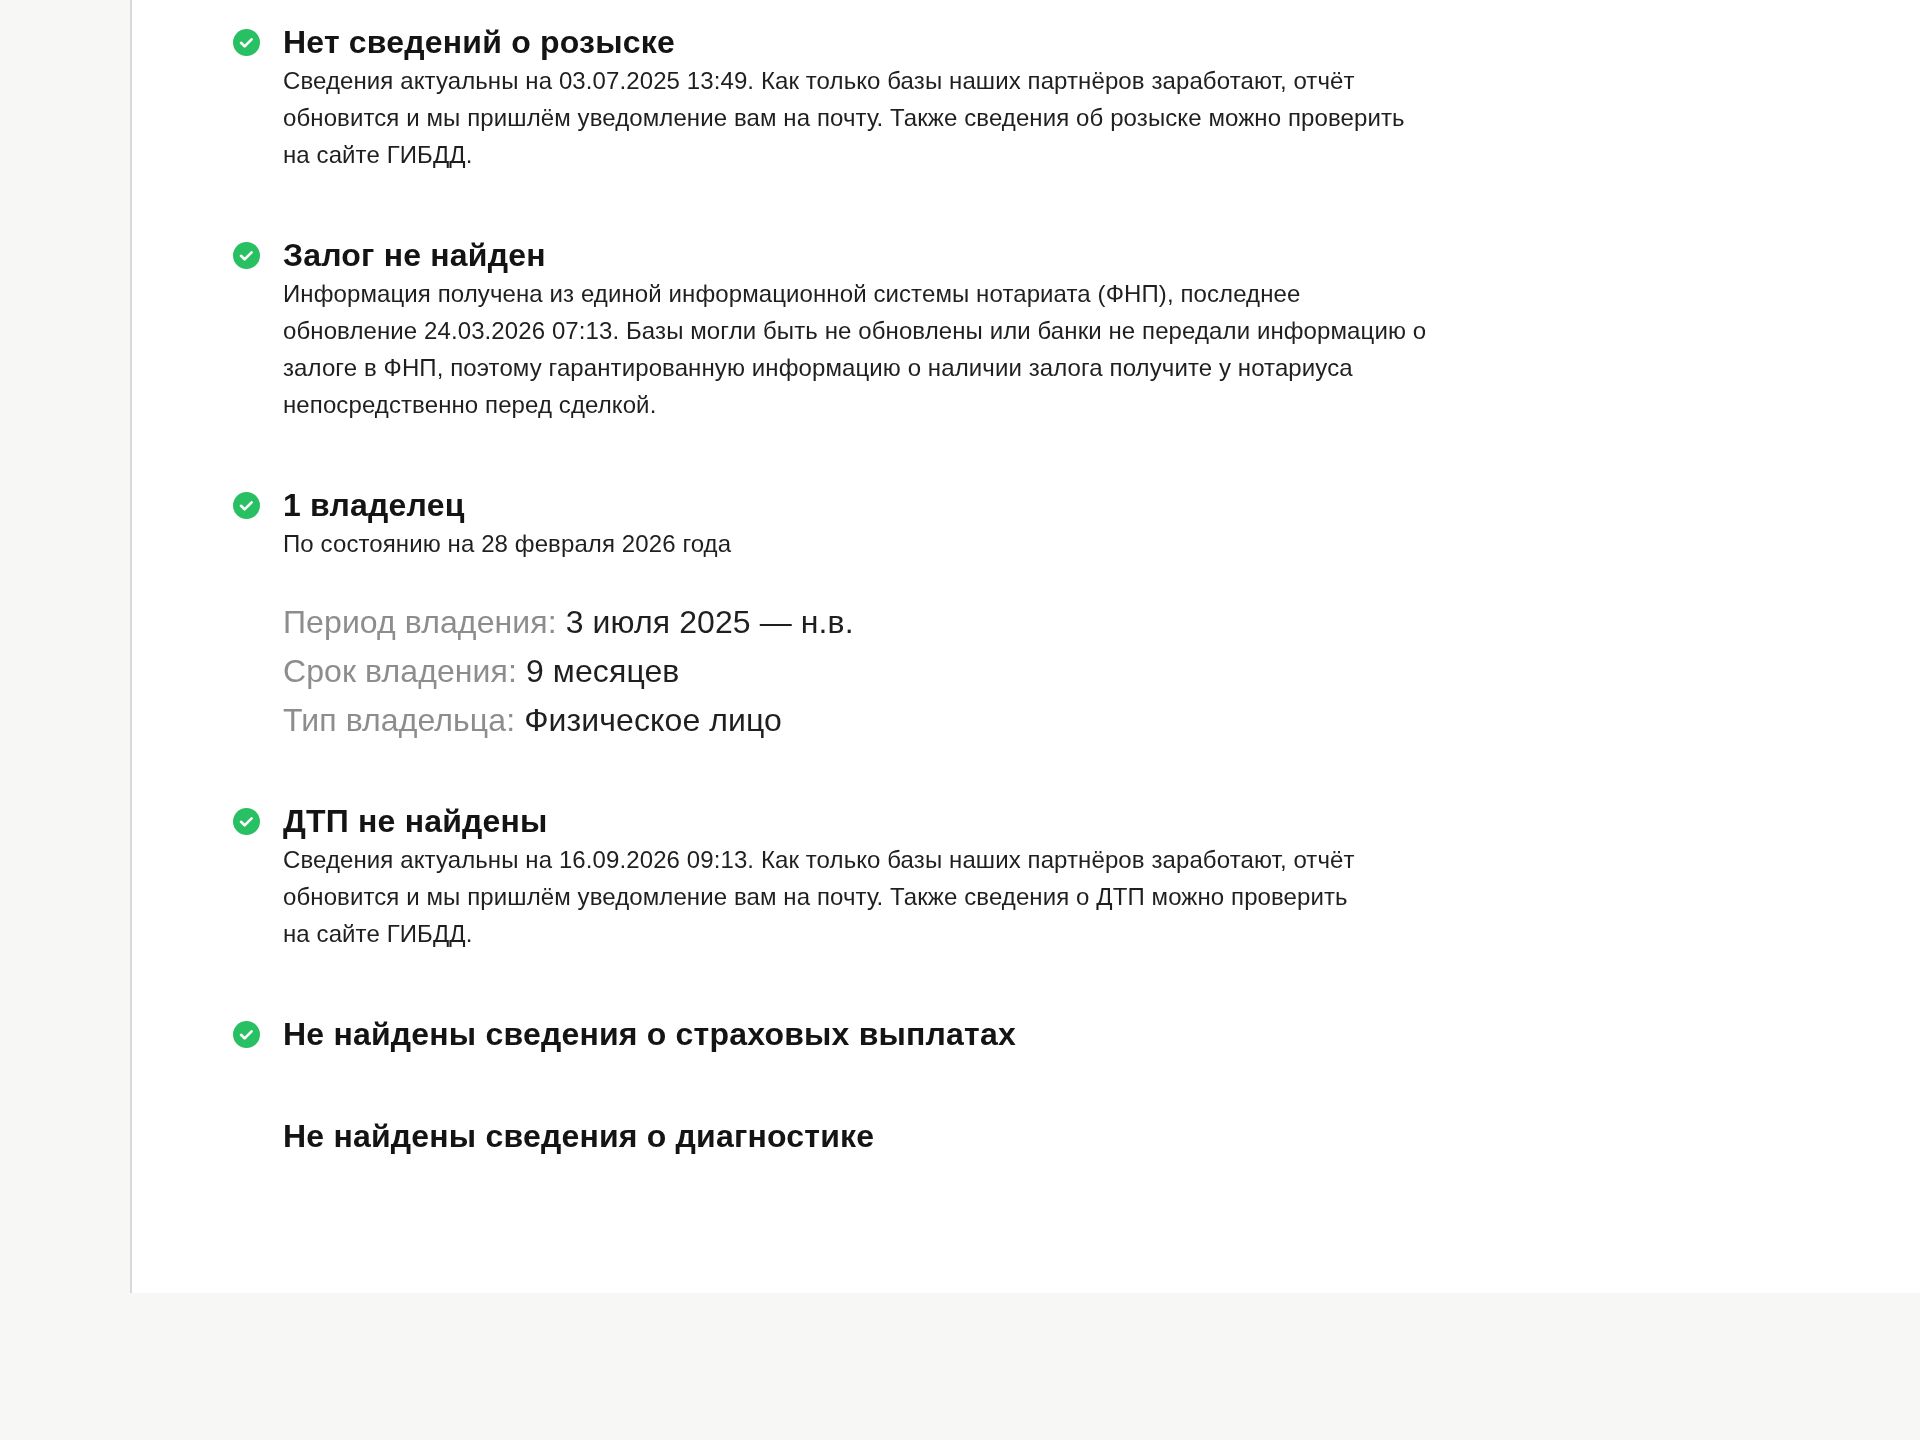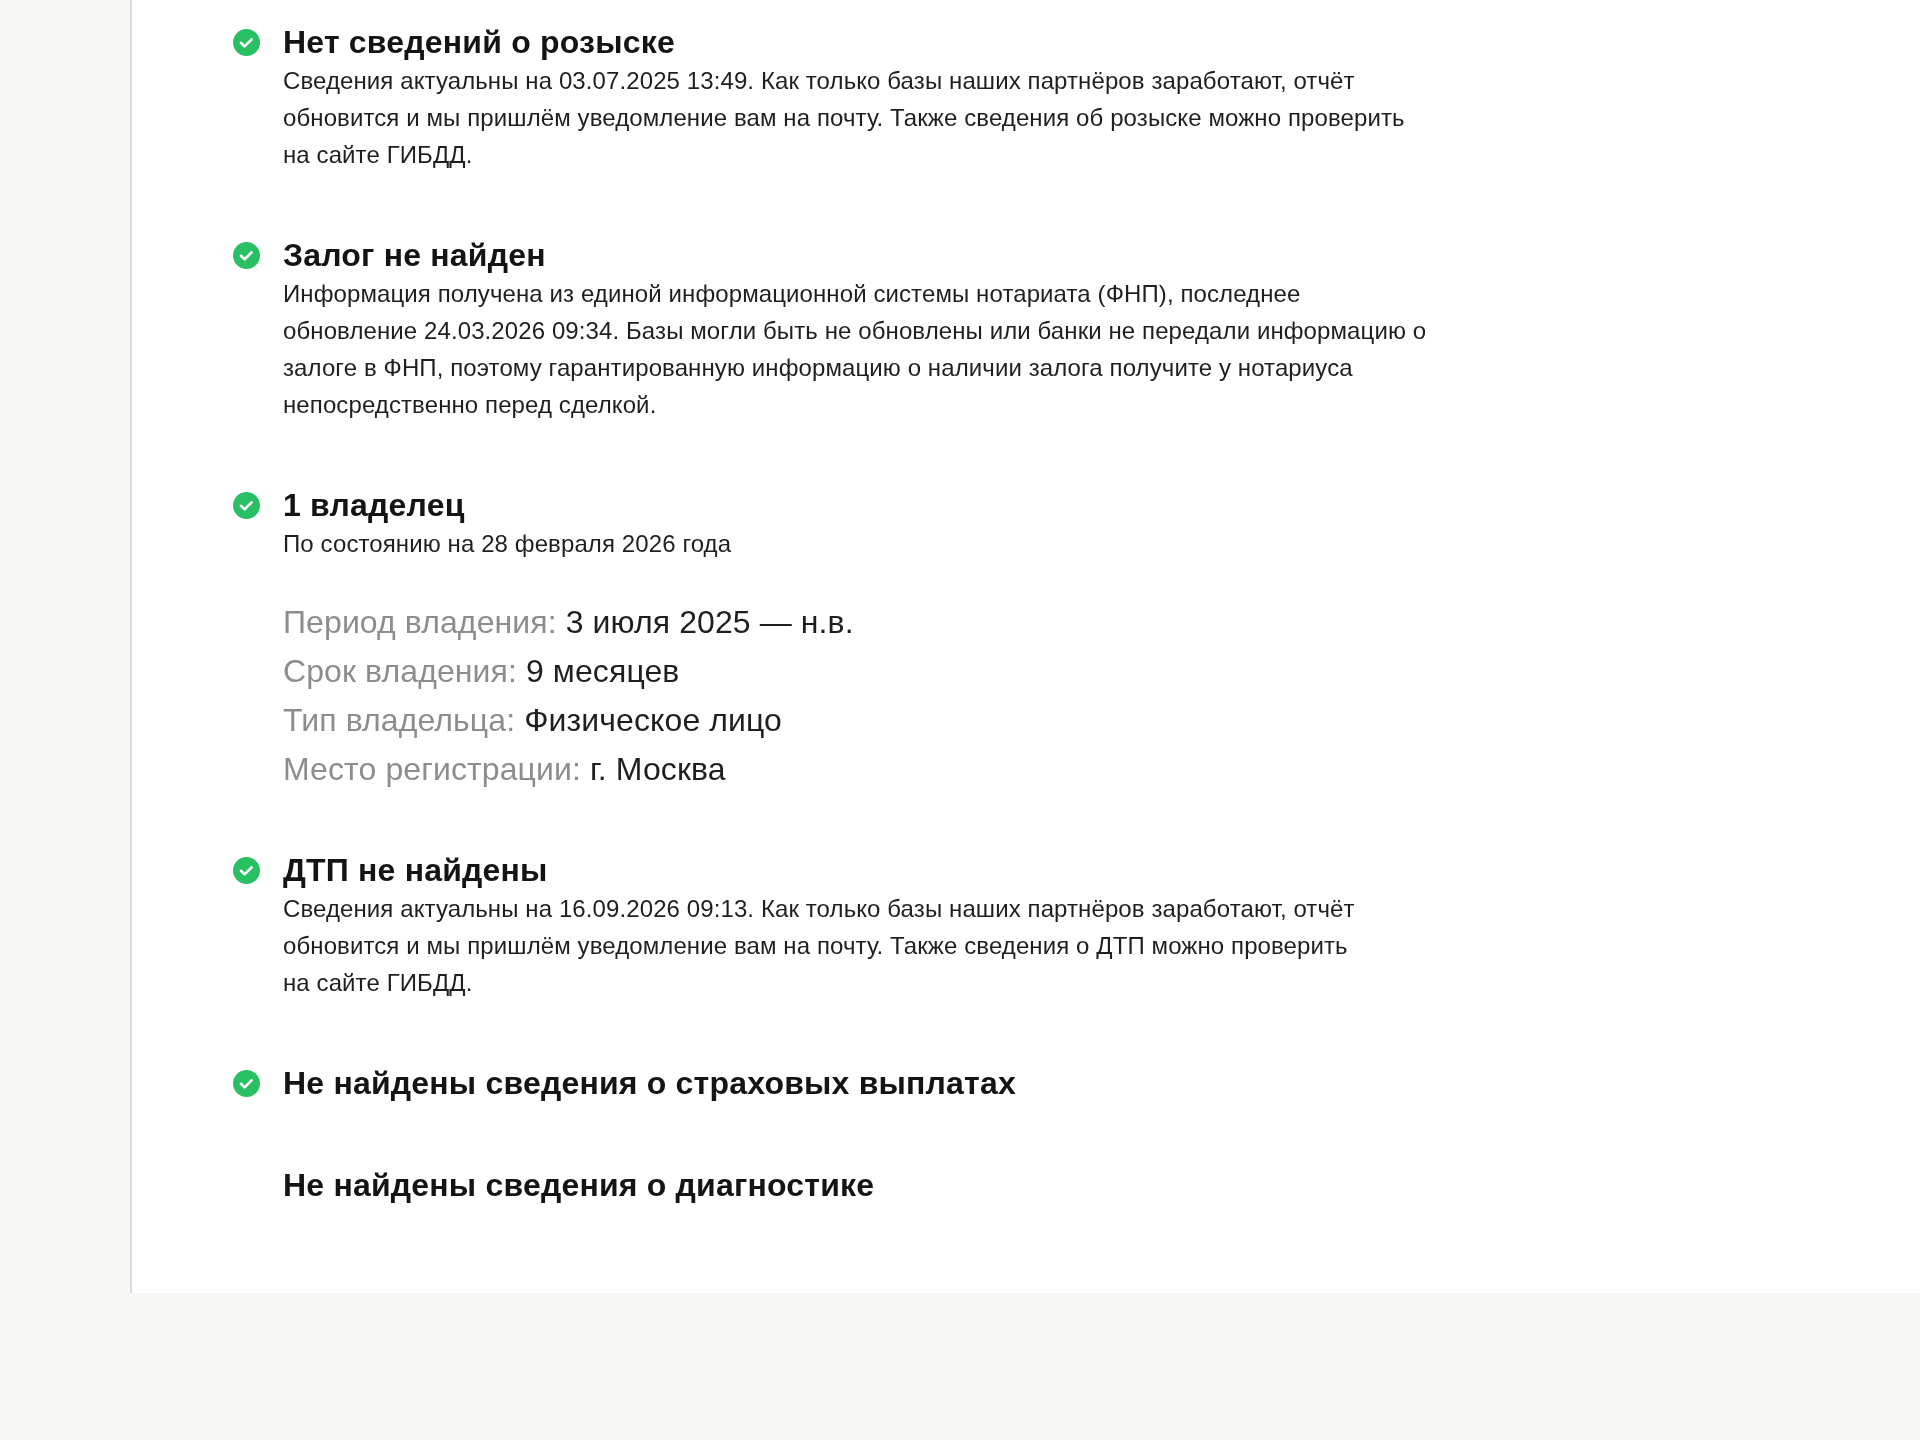--- a/index.html
+++ b/index.html
@@ -68,21 +68,21 @@
 
   <div class="section">
     <span class="status-icon">
       <svg width="27" height="27" viewBox="0 0 27 27">
           <circle cx="13.5" cy="13.5" r="13.5" fill="#29c064"></circle>
           <path d="M8 13.8l3.6 3.5 7-7" fill="none" stroke="#ffffff" stroke-width="2.6" stroke-linecap="round" stroke-linejoin="round"></path>
         </svg>
     </span>
     <div class="section-title">Залог не найден</div>
     <div class="section-body">Информация получена из единой информационной системы нотариата (ФНП), последнее
-обновление 24.03.2026 09:34. Базы могли быть не обновлены или банки не передали информацию о
+обновление 24.03.2026 07:13. Базы могли быть не обновлены или банки не передали информацию о
 залоге в ФНП, поэтому гарантированную информацию о наличии залога получите у нотариуса
 непосредственно перед сделкой.</div>
   </div>
 
   <div class="section">
     <span class="status-icon">
       <svg width="27" height="27" viewBox="0 0 27 27">
           <circle cx="13.5" cy="13.5" r="13.5" fill="#29c064"></circle>
           <path d="M8 13.8l3.6 3.5 7-7" fill="none" stroke="#ffffff" stroke-width="2.6" stroke-linecap="round" stroke-linejoin="round"></path>
         </svg>
@@ -94,24 +94,20 @@
         <span class="detail-label">Период владения:</span>
         <span class="detail-value">3 июля 2025 — н.в.</span>
       </div>
       <div class="detail-row">
         <span class="detail-label">Срок владения:</span>
         <span class="detail-value">9 месяцев</span>
       </div>
       <div class="detail-row">
         <span class="detail-label">Тип владельца:</span>
         <span class="detail-value">Физическое лицо</span>
-      </div>
-      <div class="detail-row">
-        <span class="detail-label">Место регистрации:</span>
-        <span class="detail-value">г. Москва</span>
       </div>
     </div>
   </div>
 
   <div class="section">
     <span class="status-icon">
       <svg width="27" height="27" viewBox="0 0 27 27">
           <circle cx="13.5" cy="13.5" r="13.5" fill="#29c064"></circle>
           <path d="M8 13.8l3.6 3.5 7-7" fill="none" stroke="#ffffff" stroke-width="2.6" stroke-linecap="round" stroke-linejoin="round"></path>
         </svg>

